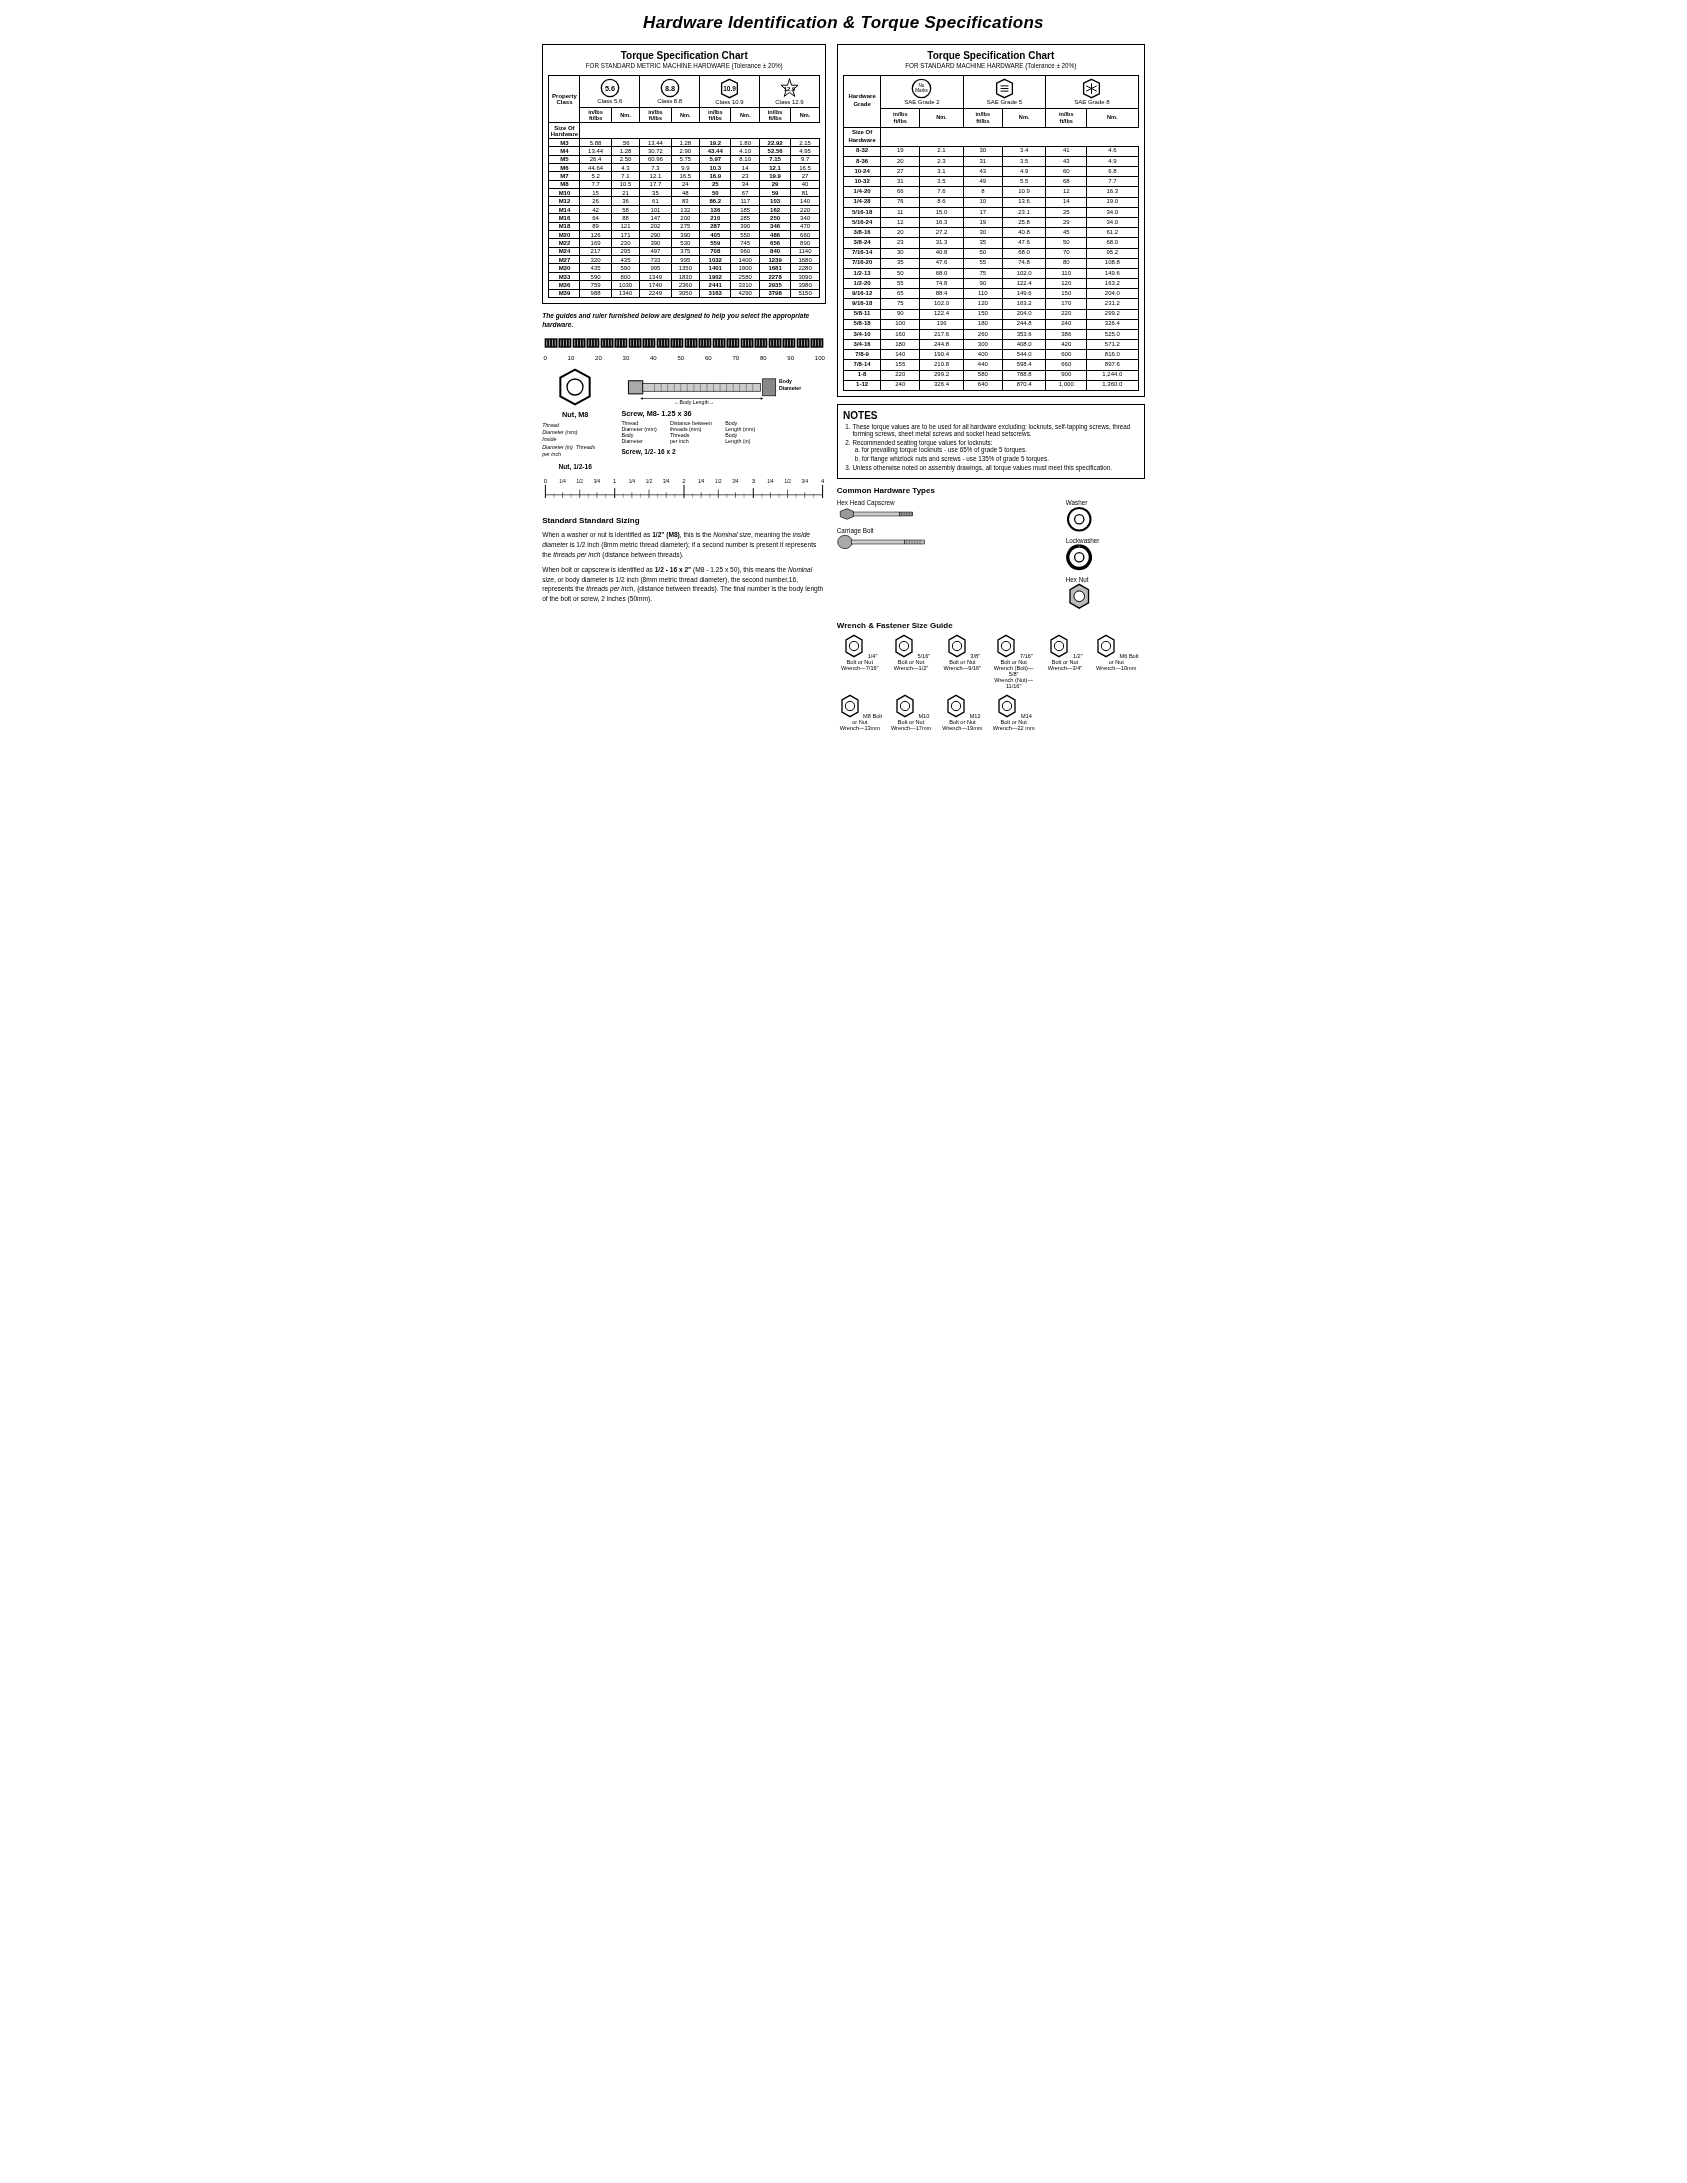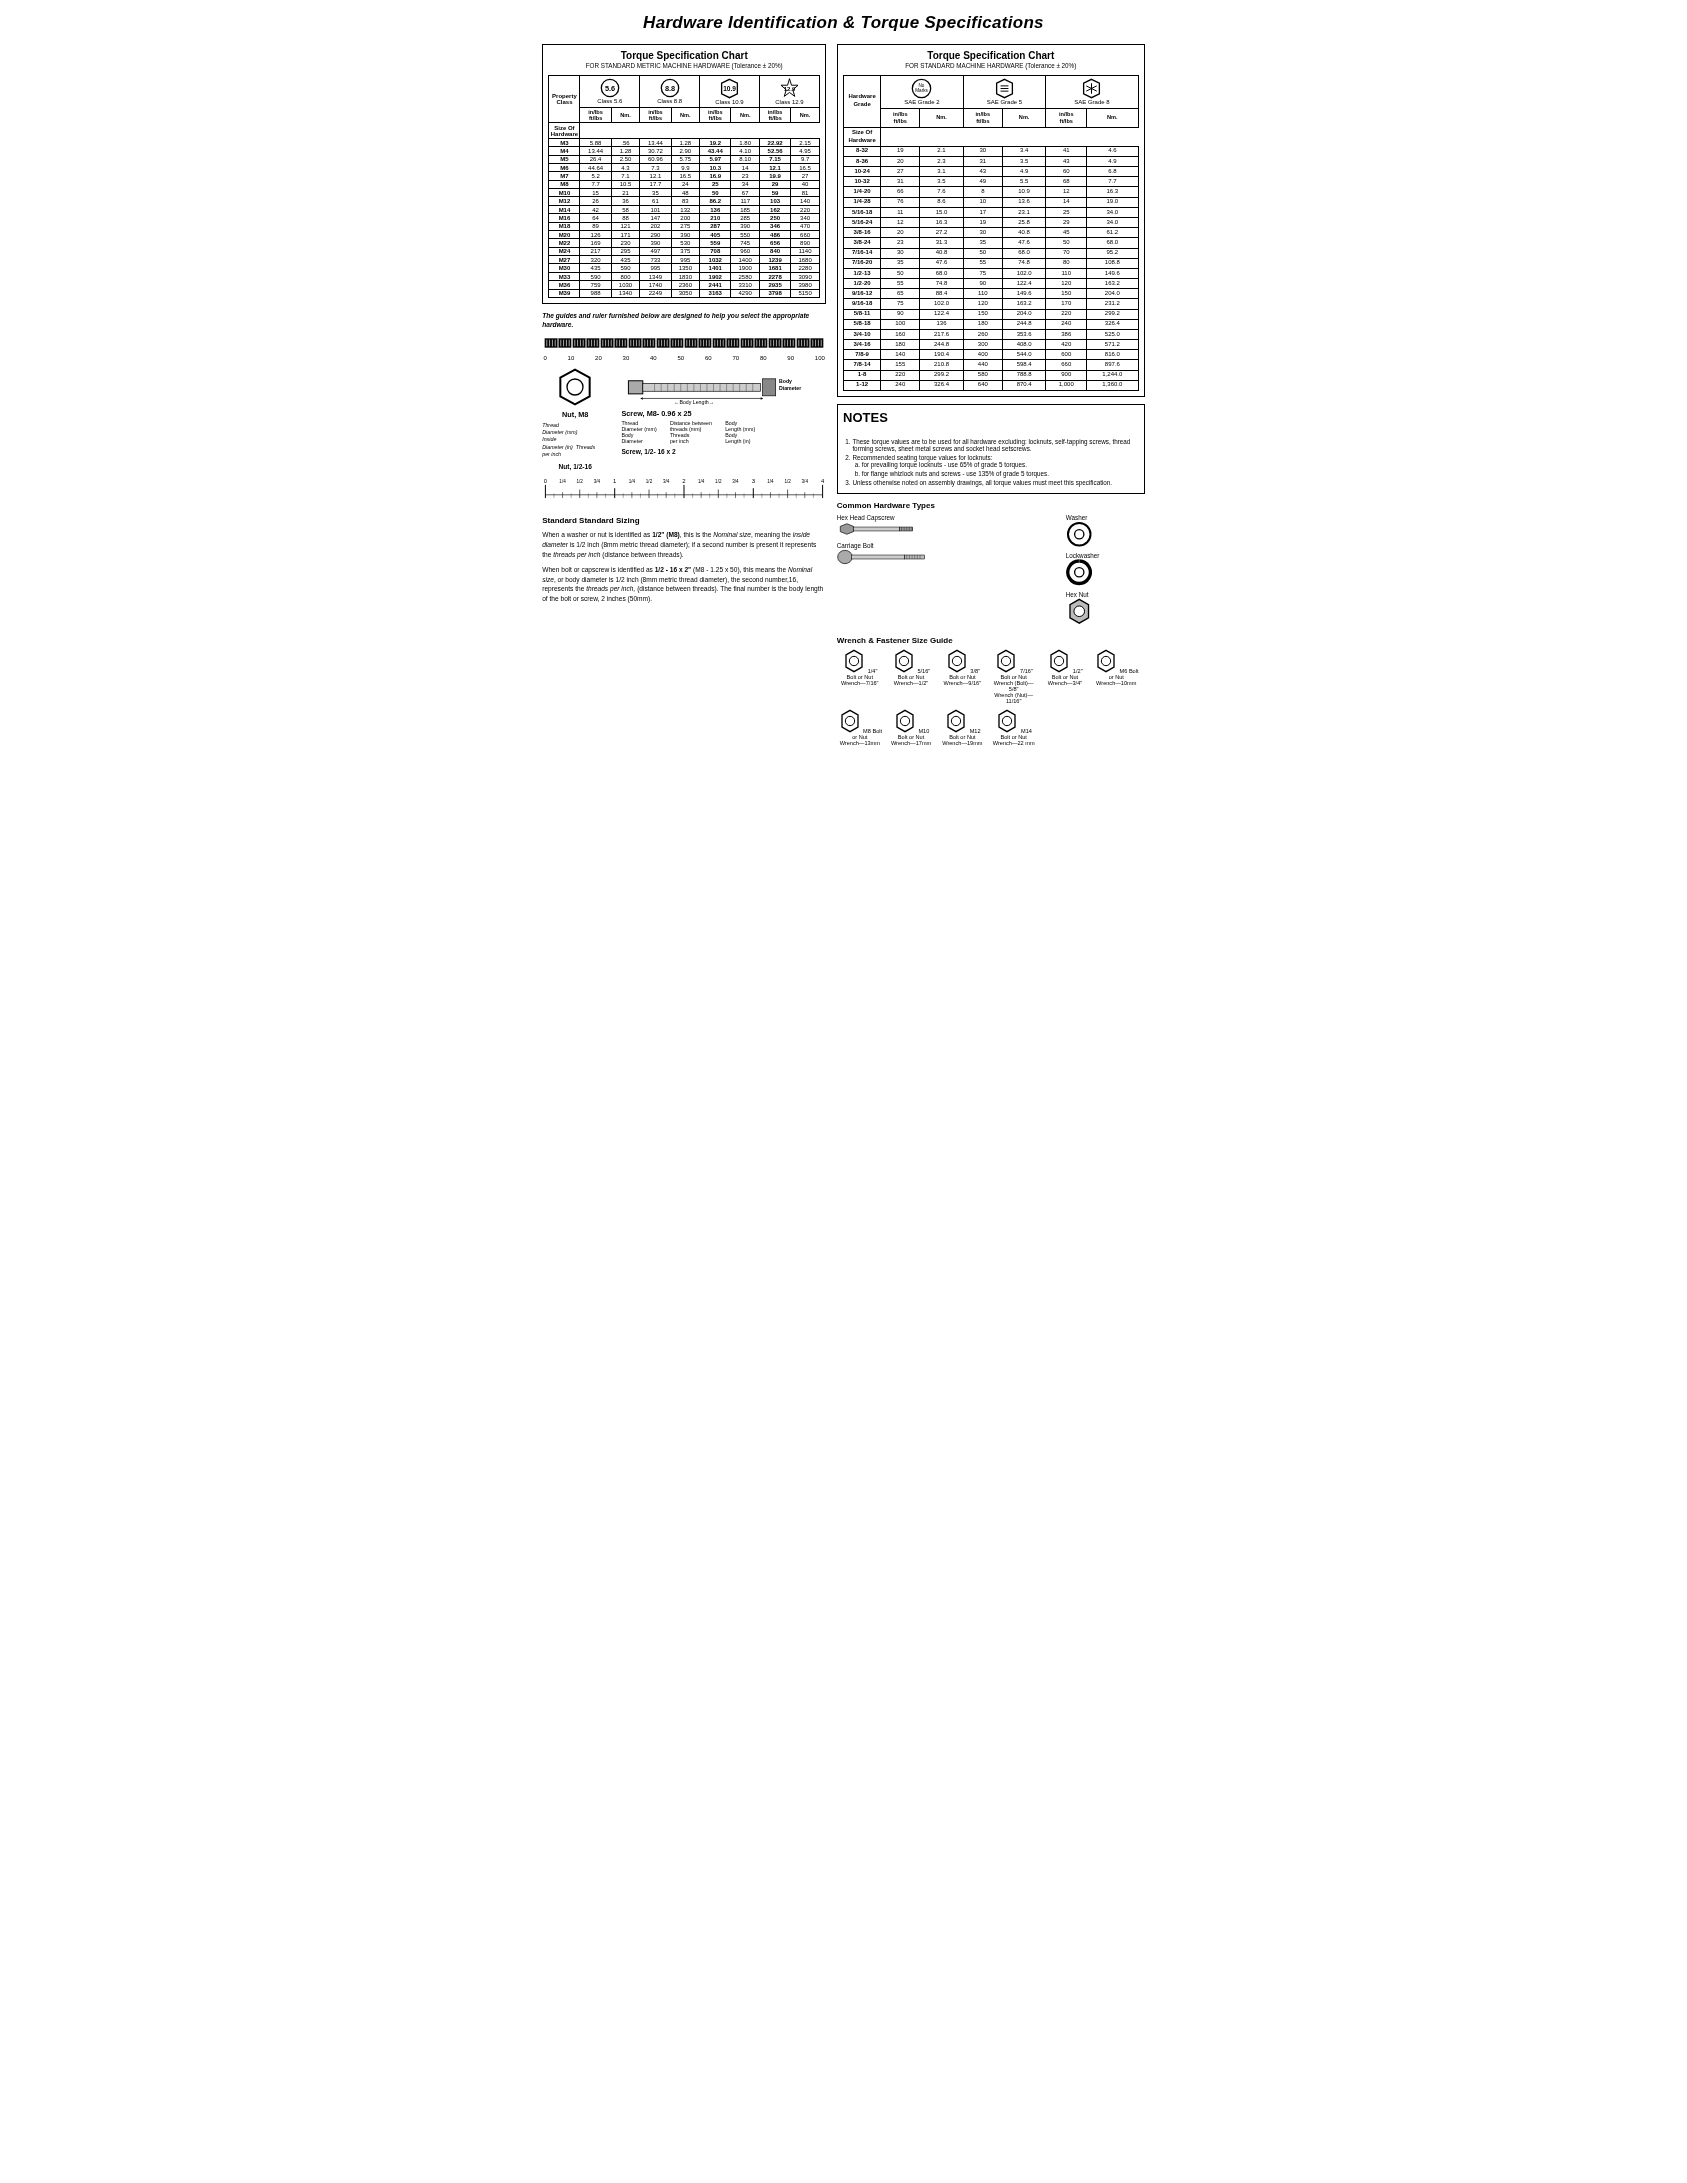--- a/index.html
+++ b/index.html
@@ -87,22 +87,22 @@
 
     
     .notes-box {
       border: 0.7px solid #000;
       padding: 5.3px;
       margin-top: 5.3px;
       font-size: 6.3px;
     }
     .notes-box h3 {
       font-weight: bold;
-      font-size: 13px;
-      margin-bottom: 13px;
+      font-size: 10px;
+      margin-bottom: 2px;
     }
     .notes-box ol {
       margin-left: 9.3px;
     }
     .notes-box ol li {
       margin-bottom: 2px;
     }
     .notes-box ol li ul {
       margin-left: 8px;
       list-style-type: lower-alpha;
@@ -620,21 +620,21 @@
             <rect x="215" y="15" width="20" height="26" fill="#888" stroke="#000" stroke-width="1"></rect>
             <text x="240" y="22" font-size="8" font-weight="bold">Body</text>
             <text x="240" y="32" font-size="8" font-weight="bold">Diameter</text>
 
             <line x1="32" y1="45" x2="212" y2="45" stroke="#000" stroke-width="1"></line>
             <polygon points="32,43 32,47 28,45" fill="#000"></polygon>
             <polygon points="212,43 212,47 216,45" fill="#000"></polygon>
             <text x="80" y="53" font-size="8">←Body Length→</text>
           </svg>
         </div>
-        <div style="font-weight:bold;font-size:7.3px;margin-top:1.3px;">Screw, M8- 0.96 x 25</div>
+        <div style="font-weight:bold;font-size:7.3px;margin-top:1.3px;">Screw, M8- 1.25 x 36</div>
         <div style="font-size:5.3px;display:flex;gap:13.2px;margin-top:2.6px;">
           <div>Thread<br>Diameter (mm)<br>Body<br>Diameter</div>
           <div>Distance between<br>threads (mm)<br>Threads<br>per inch</div>
           <div>Body<br>Length (mm)<br>Body<br>Length (in)</div>
         </div>
         <div style="font-weight:bold;font-size:6.6px;margin-top:4px;">Screw, 1/2- 16 x 2</div>
       </div>
     </div>
 
     <div class="inch-section">

